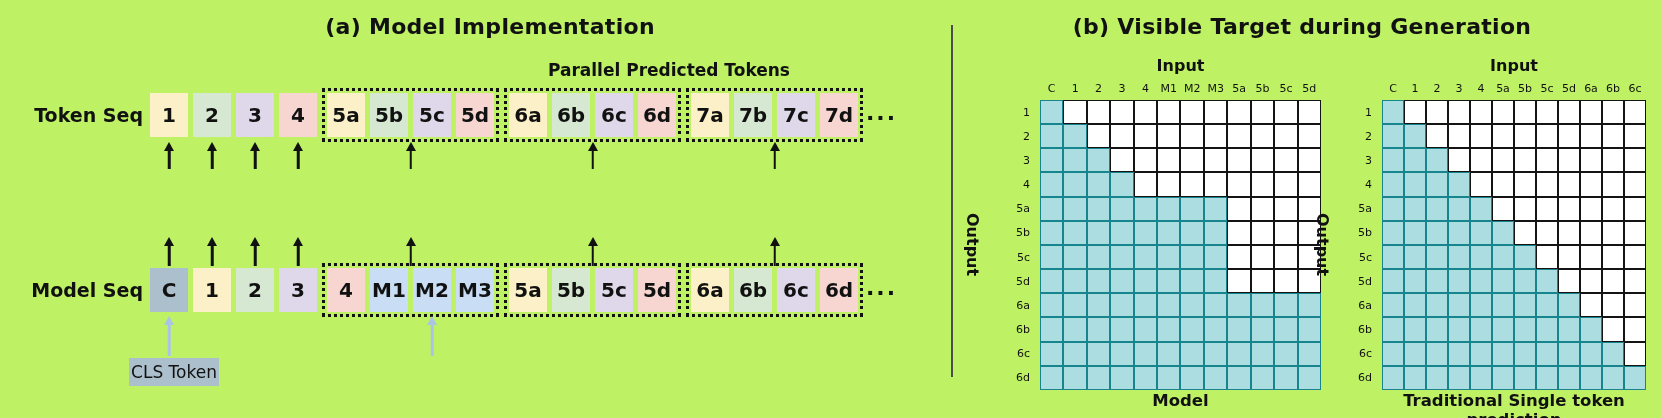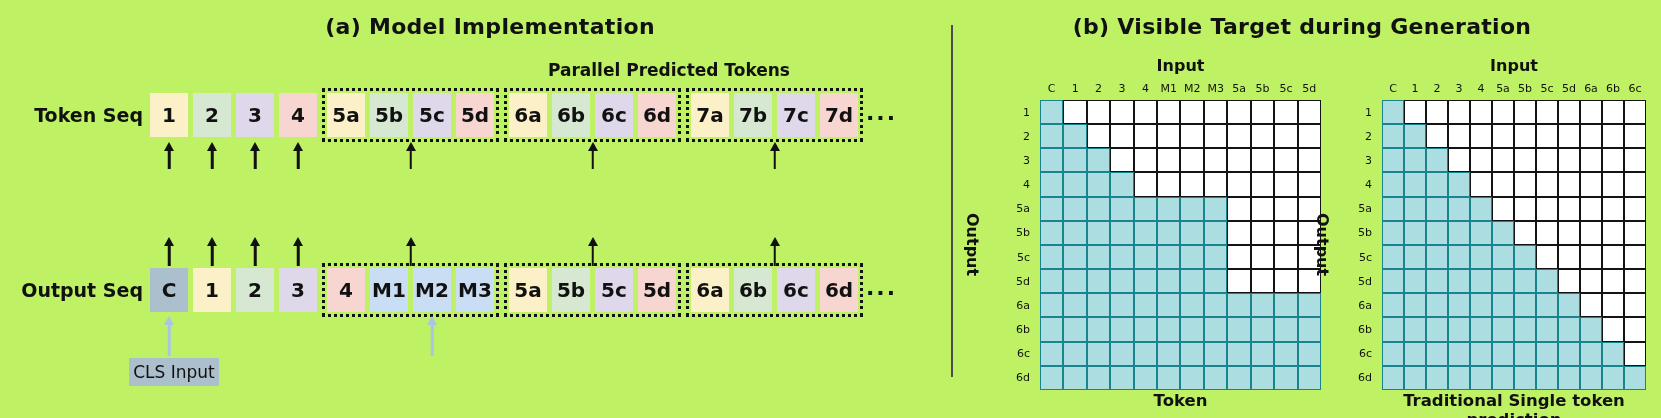--- a/index.html
+++ b/index.html
@@ -107,21 +107,21 @@
       <div class="token-group">
         <div class="token" style="background: rgb(251, 240, 199);">7a</div>
         <div class="token" style="background: rgb(214, 232, 209);">7b</div>
         <div class="token" style="background: rgb(223, 215, 234);">7c</div>
         <div class="token" style="background: rgb(247, 214, 210); text-align: right;">7d</div>
       </div>
     </div>
   <div id="target-ellipsis" class="ellipsis">...</div>
 
 
-  <div id="input-seq-label" class="seq-side-label">Output Seq</div>
+  <div id="input-seq-label" class="seq-side-label">Model Seq</div>
   <div id="input-tokens" class="seq-row">
       <div class="token" style="background: rgb(172, 191, 204);">C</div>
       <div class="token" style="background: rgb(251, 240, 199);">1</div>
       <div class="token" style="background: rgb(214, 232, 209);">2</div>
       <div class="token" style="background: rgb(223, 215, 234);">3</div>
       <div class="token-group">
         <div class="token" style="background: rgb(247, 214, 210);">4</div>
         <div class="token" style="background: rgb(201, 222, 245);">M1</div>
         <div class="token" style="background: rgb(201, 222, 245);">M2</div>
         <div class="token" style="background: rgb(201, 222, 245);">M3</div>
@@ -134,21 +134,21 @@
       </div>
       <div class="token-group">
         <div class="token" style="background: rgb(251, 240, 199);">6a</div>
         <div class="token" style="background: rgb(214, 232, 209);">6b</div>
         <div class="token" style="background: rgb(223, 215, 234);">6c</div>
         <div class="token" style="background: rgb(247, 214, 210);">6d</div>
       </div>
     </div>
   <div id="input-ellipsis" class="ellipsis">...</div>
 
-  <div id="cls-label" class="annot-label">CLS Input</div>
+  <div id="cls-label" class="annot-label">CLS Token</div>
 
   <div id="divider"></div>
 
   <div id="title-b" class="panel-title">(b) Visible Target during Generation</div>
 
   <div id="m0">
     <div class="m-input">Input</div>
     <div class="m-output">Output</div>
     <div class="m-cols">
         <div>C</div>
@@ -317,21 +317,21 @@
         <div class="cell filled"></div>
         <div class="cell filled"></div>
         <div class="cell filled"></div>
         <div class="cell filled"></div>
         <div class="cell filled"></div>
         <div class="cell filled"></div>
         <div class="cell filled"></div>
         <div class="cell filled"></div>
         <div class="cell filled"></div>
       </div>
-    <div class="m-caption">Token</div>
+    <div class="m-caption">Model</div>
   </div>
 
   <div id="m1">
     <div class="m-input">Input</div>
     <div class="m-output">Output</div>
     <div class="m-cols">
         <div>C</div>
         <div>1</div>
         <div>2</div>
         <div>3</div>

